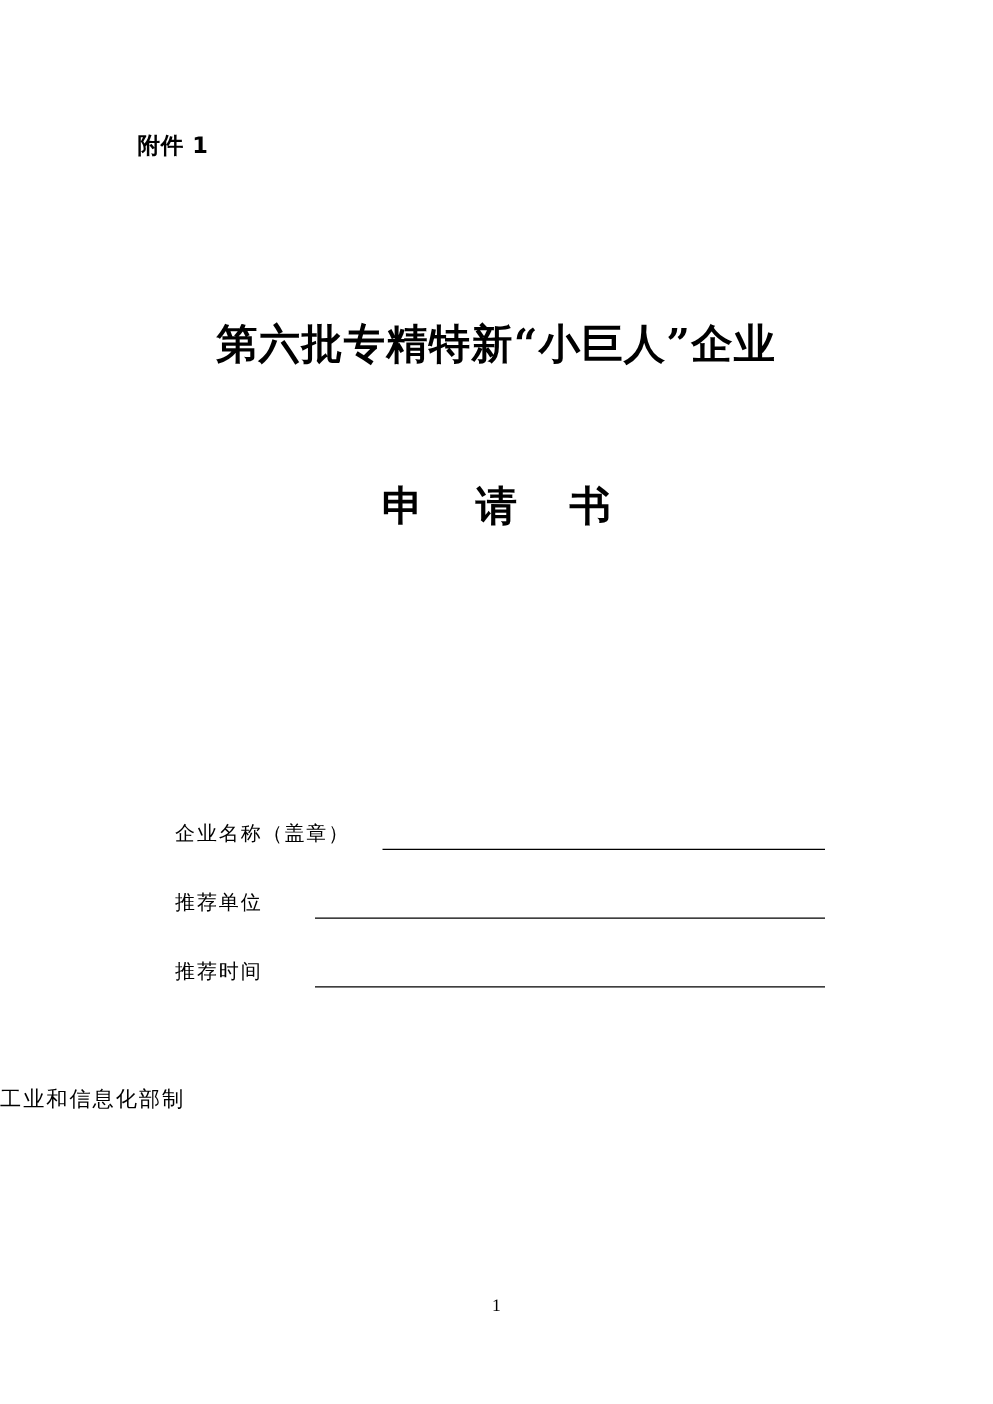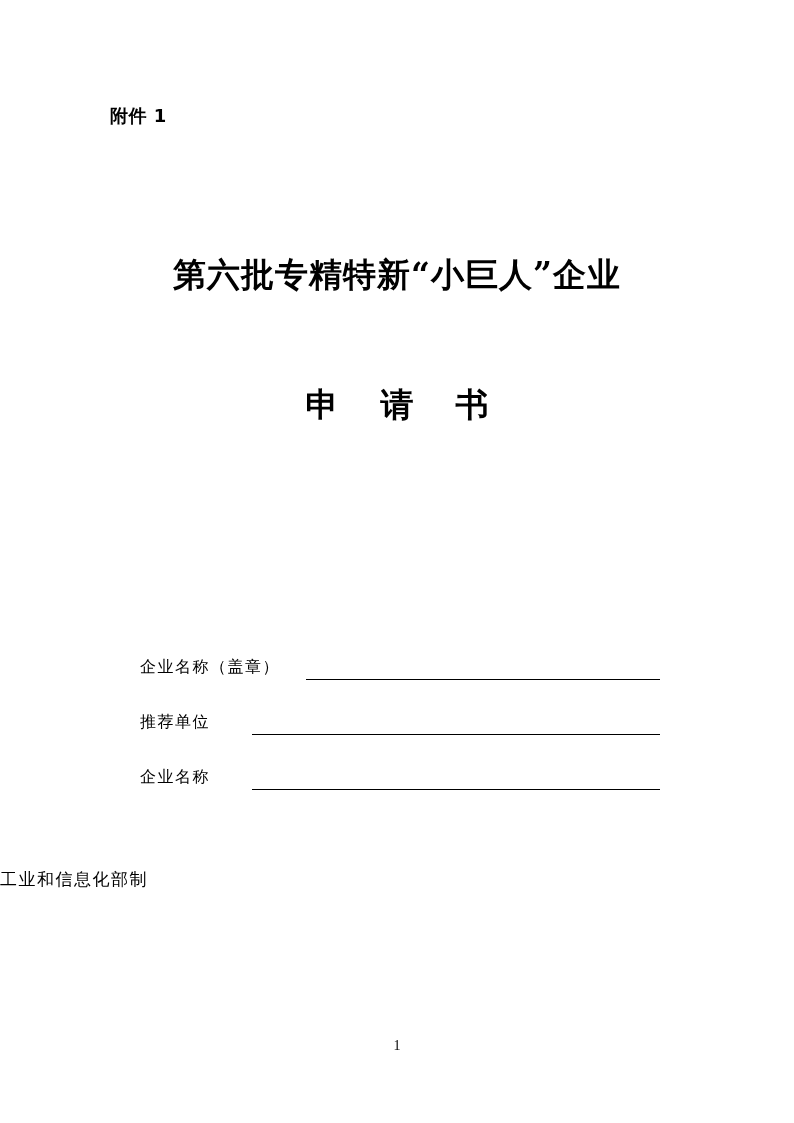--- a/index.html
+++ b/index.html
@@ -138,21 +138,21 @@
       <span class="field-label">企业名称（盖章）</span>
       <span class="field-line"></span>
     </div>
 
     <div class="field-row time">
       <span class="field-label">推荐单位</span>
       <span class="field-line"></span>
     </div>
 
     <div class="field-row unit">
-      <span class="field-label">企业名称</span>
+      <span class="field-label">推荐时间</span>
       <span class="field-line"></span>
     </div>
 
   </div>
 
   <div class="issuer">工业和信息化部制</div>
 
   <div class="page-number">1</div>
 
 </div>

